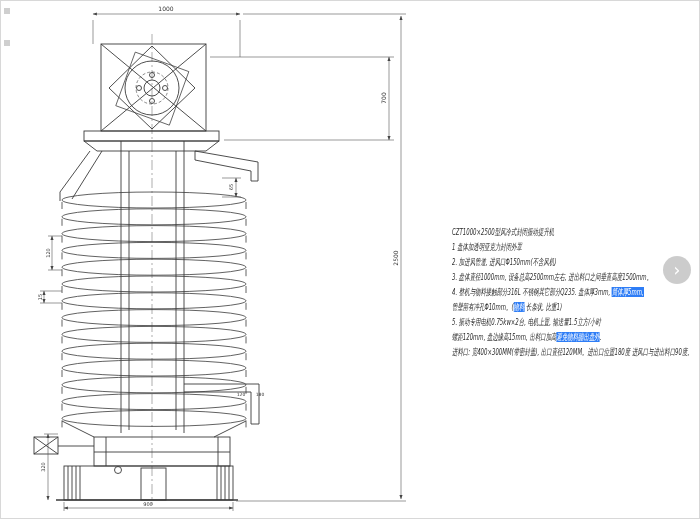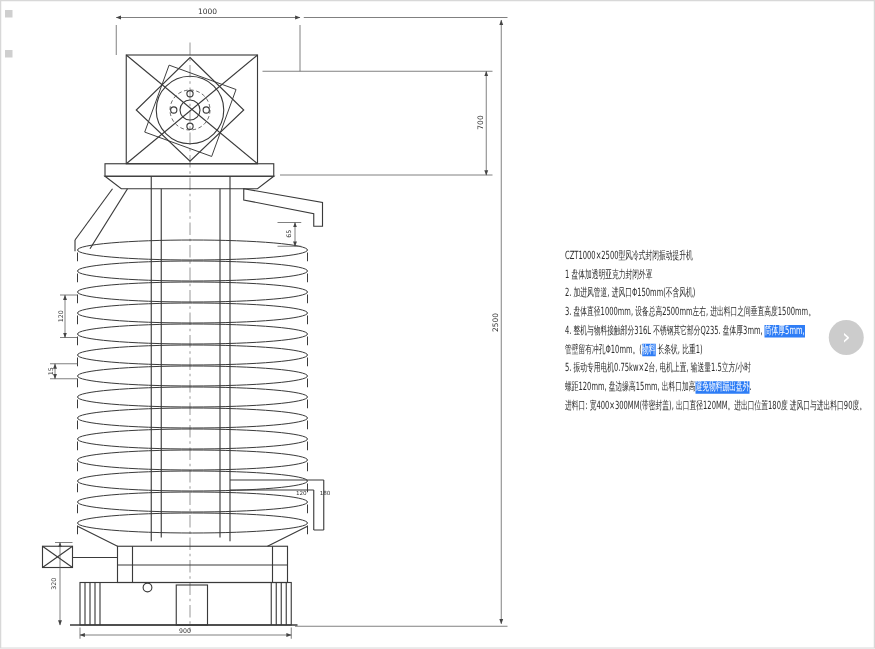--- a/index.html
+++ b/index.html
@@ -5,22 +5,23 @@
   html,body{margin:0;padding:0;}
   body{
     width:700px;height:519px;position:relative;background:#ffffff;
     font-family:"DejaVu Sans",sans-serif;overflow:hidden;
   }
   .frame{position:absolute;inset:0;border:1px solid #d8d8d8;pointer-events:none;}
   .sq{position:absolute;left:4px;width:6px;height:6px;background:#cfcfcf;}
   svg{position:absolute;left:0;top:0;}
   svg text{fill:#333;font-family:"DejaVu Sans",sans-serif;}
   .notes{
-    position:absolute;left:452px;top:198px;width:246px;height:150px;overflow:hidden;
+    position:absolute;left:452px;top:225px;width:246px;height:150px;overflow:hidden;
     color:#2b2b2b;
+    font-style:italic;
   }
   .note-title,.note-line{
     font-size:9px;line-height:15px;white-space:nowrap;
     transform:scaleX(0.60);transform-origin:0 50%;
   }
   .hl{background:#2e7df6;color:#ffffff;}
   .next-btn{
     position:absolute;left:663px;top:256px;width:28px;height:28px;border-radius:50%;
     background:#c4c4c4;opacity:.85;color:#ffffff;display:flex;align-items:center;
     justify-content:center;font-size:17px;line-height:1;cursor:pointer;user-select:none;

